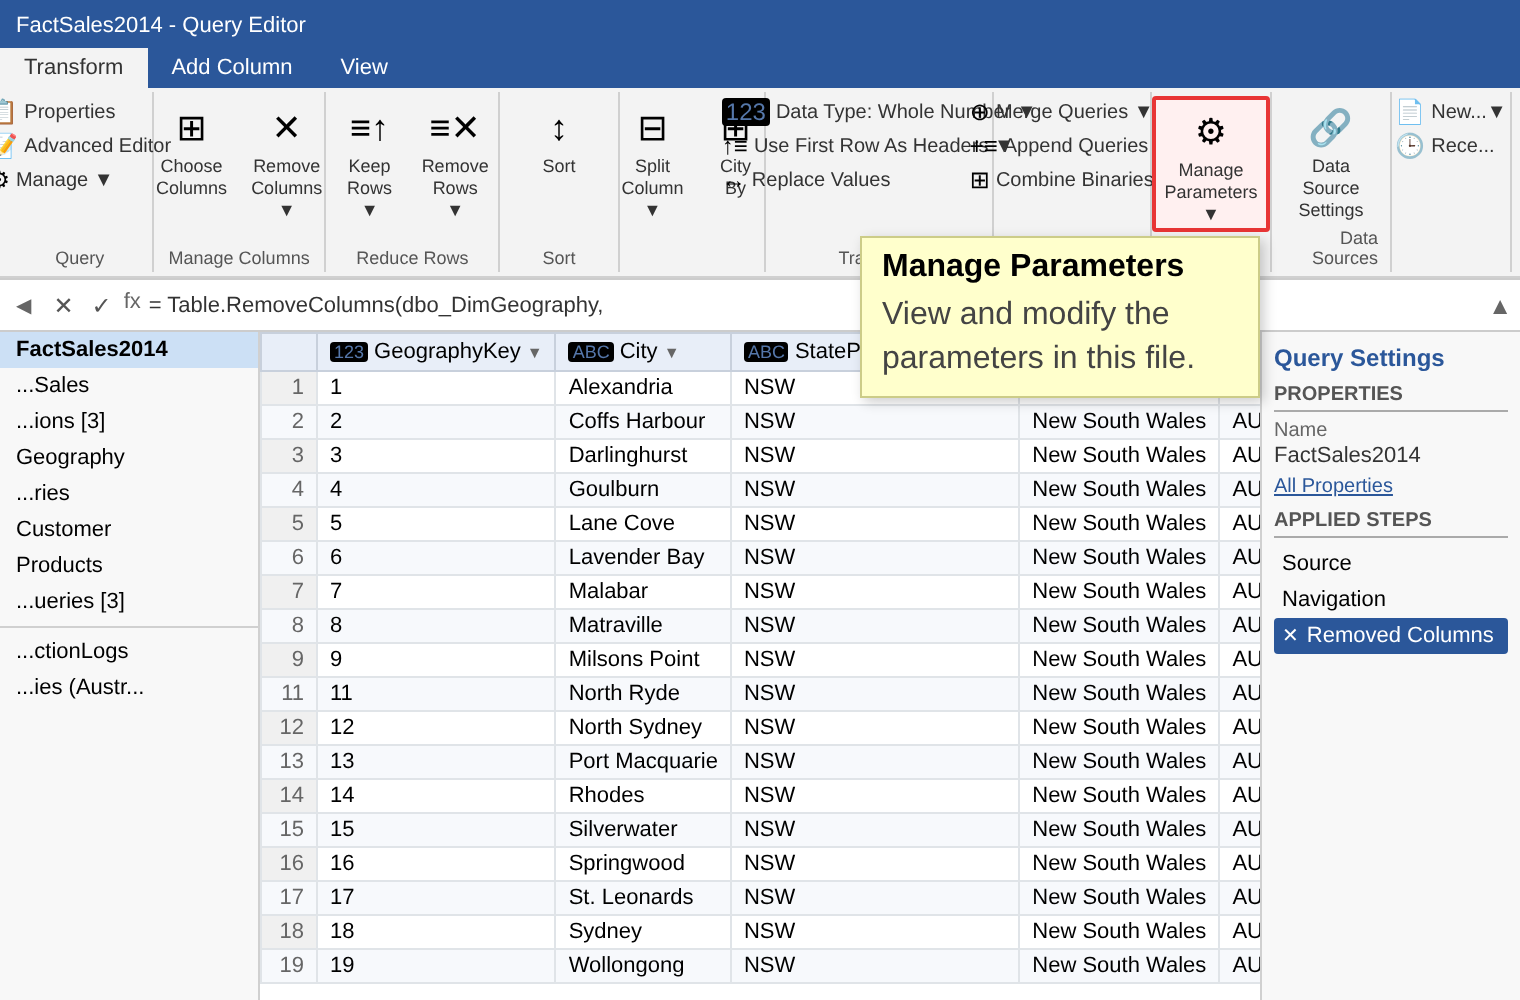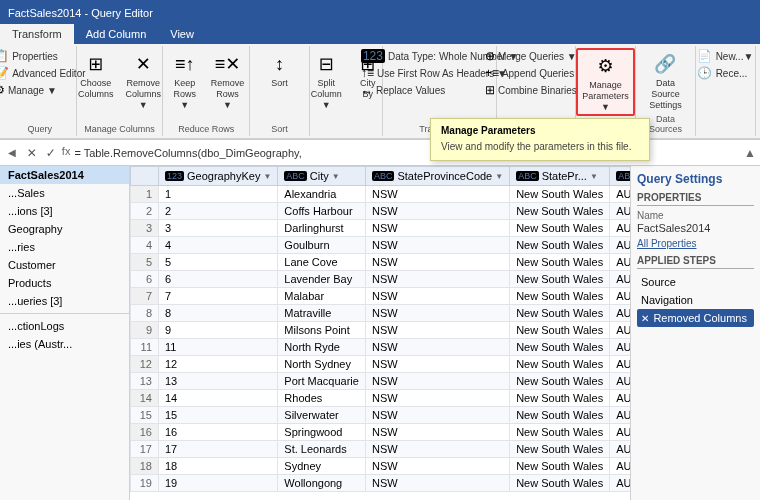--- a/index.html
+++ b/index.html
@@ -56,21 +56,21 @@
       display: flex;
       flex-direction: row;
       align-items: flex-start;
       flex: 1;
       gap: 4px;
     }
     .ribbon-group-label {
       font-size: 9px;
       color: #555;
       margin-top: 2px;
-      text-align: center;
+      text-align: right;
     }
     .ribbon-btn {
       display: flex;
       flex-direction: column;
       align-items: center;
       cursor: pointer;
       padding: 2px 4px;
       border-radius: 2px;
       min-width: 36px;
     }
@@ -268,23 +268,23 @@
     }
 
     
     .tooltip-popup {
       position: absolute;
       top: 118px;
       left: 430px;
       background: #ffffcc;
       border: 1px solid #cccc88;
       padding: 6px 10px;
-      font-size: 10px;
+      font-size: 16px;
       z-index: 100;
-      width: 220px;
+      width: 200px;
       box-shadow: 2px 2px 6px rgba(0,0,0,0.2);
     }
     .tooltip-title {
       font-weight: bold;
       margin-bottom: 4px;
     }
     .tooltip-text { color: #444; line-height: 1.4; }
 
     
     .dropdown-arrow {

